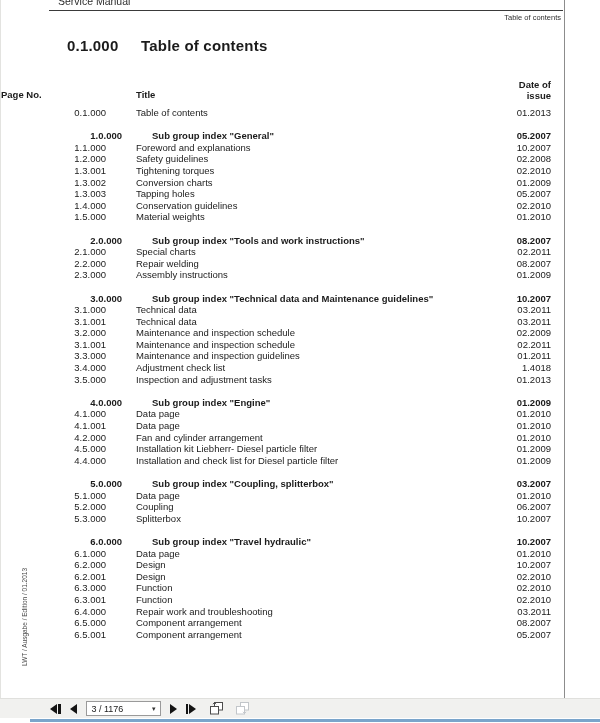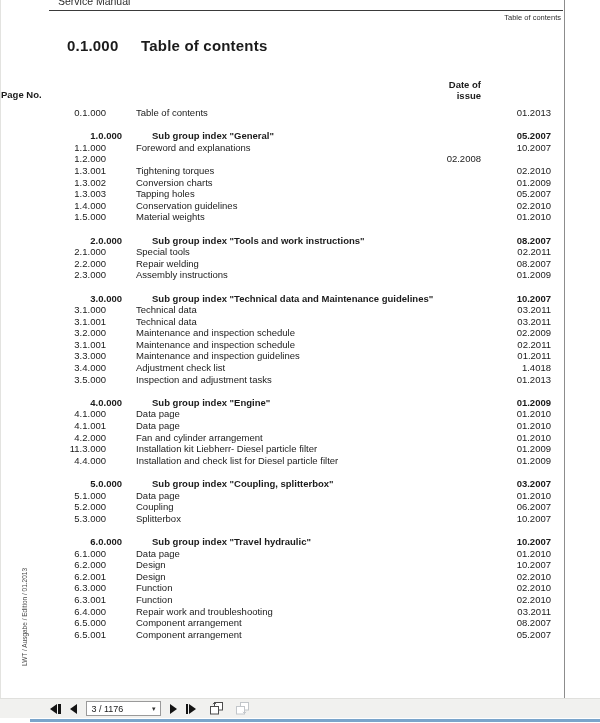--- a/index.html
+++ b/index.html
@@ -77,20 +77,21 @@
     <div class="header-rule"></div>
     <div class="running-right">Table of contents</div>
 
     <div class="doc-heading">
       <span class="h-num">0.1.000</span>
       <span class="h-txt">Table of contents</span>
     </div>
 
     <div class="col-header">
       <span class="c-no">Page No.</span>
+      <span class="c-title">Title</span>
       <span class="c-date">Date of
 issue</span>
     </div>
 
     <div class="toc">
         <div class="group">
           <div class="row">
             <span class="c-no">0.1.000</span>
             <span class="c-title">Table of contents</span>
             <span class="c-date">01.2013</span>
@@ -102,20 +103,21 @@
             <span class="c-title">Sub group index "General"</span>
             <span class="c-date">05.2007</span>
           </div>
           <div class="row">
             <span class="c-no">1.1.000</span>
             <span class="c-title">Foreword and explanations</span>
             <span class="c-date">10.2007</span>
           </div>
           <div class="row">
             <span class="c-no">1.2.000</span>
+            <span class="c-title">Safety guidelines</span>
             <span class="c-date">02.2008</span>
           </div>
           <div class="row">
             <span class="c-no">1.3.001</span>
             <span class="c-title">Tightening torques</span>
             <span class="c-date">02.2010</span>
           </div>
           <div class="row">
             <span class="c-no">1.3.002</span>
             <span class="c-title">Conversion charts</span>
@@ -138,21 +140,21 @@
           </div>
         </div>
         <div class="group">
           <div class="row bold">
             <span class="c-no">2.0.000</span>
             <span class="c-title">Sub group index "Tools and work instructions"</span>
             <span class="c-date">08.2007</span>
           </div>
           <div class="row">
             <span class="c-no">2.1.000</span>
-            <span class="c-title">Special tools</span>
+            <span class="c-title">Special charts</span>
             <span class="c-date">02.2011</span>
           </div>
           <div class="row">
             <span class="c-no">2.2.000</span>
             <span class="c-title">Repair welding</span>
             <span class="c-date">08.2007</span>
           </div>
           <div class="row">
             <span class="c-no">2.3.000</span>
             <span class="c-title">Assembly instructions</span>
@@ -216,21 +218,21 @@
             <span class="c-no">4.1.001</span>
             <span class="c-title">Data page</span>
             <span class="c-date">01.2010</span>
           </div>
           <div class="row">
             <span class="c-no">4.2.000</span>
             <span class="c-title">Fan and cylinder arrangement</span>
             <span class="c-date">01.2010</span>
           </div>
           <div class="row">
-            <span class="c-no">11.3.000</span>
+            <span class="c-no">4.5.000</span>
             <span class="c-title">Installation kit Liebherr- Diesel particle filter</span>
             <span class="c-date">01.2009</span>
           </div>
           <div class="row">
             <span class="c-no">4.4.000</span>
             <span class="c-title">Installation and check list for Diesel particle filter</span>
             <span class="c-date">01.2009</span>
           </div>
         </div>
         <div class="group">

